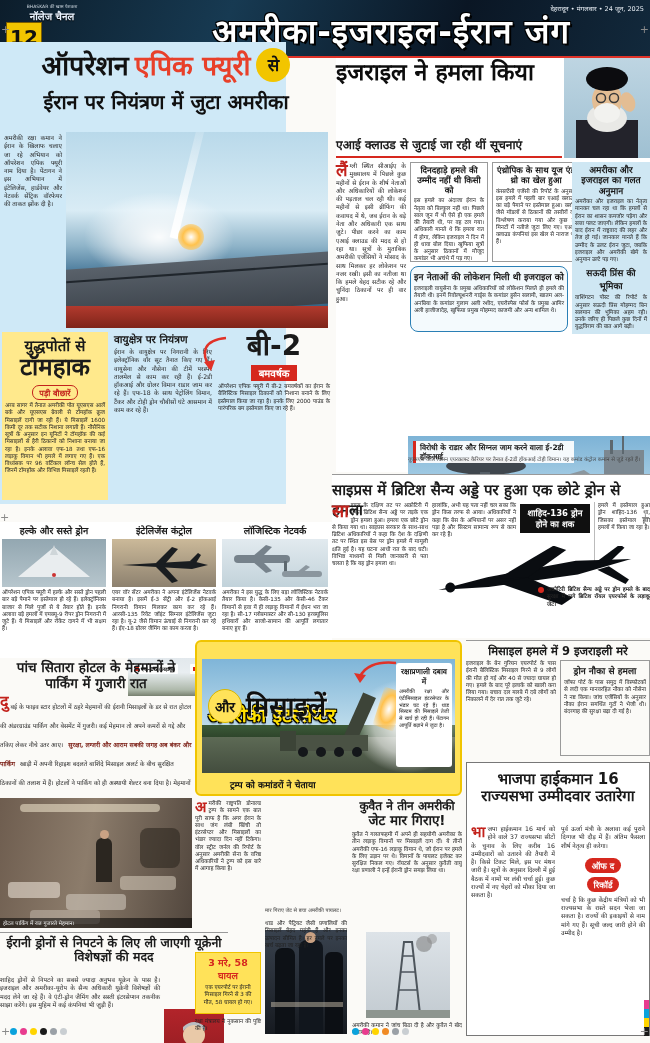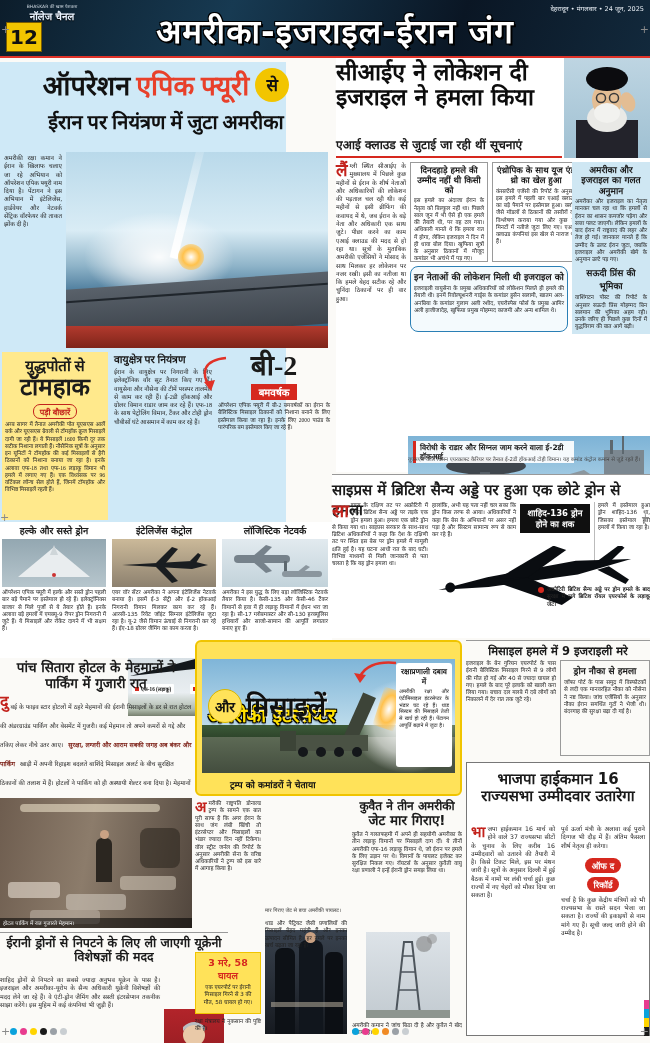--- a/index.html
+++ b/index.html
@@ -30,28 +30,28 @@
 <div class="page">
 
   <div class="ab" style="left:0;top:0;width:650px;height:56px;background:linear-gradient(110deg,#0c1d2b,#173a52 35%,#0a1624 70%,#12293c);">
     <div class="ab" style="left:6px;top:3px;width:92px;height:50px;">
       <div style="font-size:4.5px;color:#cfd9e2;text-align:center;">BHASKAR की खास पेशकश</div>
       <div style="font-size:10px;font-weight:bold;color:#eaf3ff;text-align:center;text-shadow:0 1px 1px #000;">नॉलेज चैनल</div>
       <div class="ab" style="left:0;top:19px;width:34px;height:28px;background:#f2c500;border:1px solid #7a5c00;color:#111;
                   font-size:20px;font-weight:bold;display:flex;align-items:center;justify-content:center;">12</div>
     </div>
     <div class="ab ctr" style="left:100px;top:8px;width:470px;font-size:33px;font-weight:bold;color:#fff;letter-spacing:1px;
-                text-shadow:2px 2px 0 #000,-1px -1px 0 #000,1px -1px 0 #000,-1px 1px 0 #000;">अमरीका-इजराइल-ईरान जंग</div>
+                text-shadow:2px 2px 0 #000,-1px -1px 0 #000,1px -1px 0 #000,-1px 1px 0 #000;text-align:right;">अमरीका-इजराइल-ईरान जंग</div>
     <div class="ab" style="right:6px;top:4px;font-size:6.5px;color:#e8eef4;">देहरादून • मंगलवार • 24 जून, 2025</div>
     <div class="ab plus" style="left:1px;top:24px;">+</div>
     <div class="ab plus" style="right:1px;top:24px;">+</div>
   </div>
   <div class="ab" style="left:0;top:56px;width:650px;height:2px;background:#e03228;"></div>
 
-  <div class="ab" style="left:0;top:62px;width:286px;height:462px;background:#cfe9f7;font-family:Liberation Serif, serif;">
+  <div class="ab" style="left:0;top:42px;width:286px;height:462px;background:#cfe9f7;">
     <div class="ab" style="left:0;top:4px;width:332px;display:flex;justify-content:center;align-items:center;gap:6px;">
       <span style="font-size:27px;font-weight:bold;color:#111;">ऑपरेशन</span>
       <span style="font-size:27px;font-weight:bold;color:#e8402a;">एपिक फ्यूरी</span>
       <span style="width:34px;height:34px;border-radius:50%;background:#f2c500;color:#111;font-size:17px;font-weight:bold;
                    display:inline-flex;align-items:center;justify-content:center;">से</span>
     </div>
     <div class="ab ctr" style="left:0;top:46px;width:332px;font-size:20px;font-weight:bold;color:#101010;">ईरान पर नियंत्रण में जुटा अमरीका</div>
     <div class="ab body6 j" style="left:4px;top:92px;width:58px;height:250px;">अमरीकी रक्षा कमान ने ईरान के खिलाफ चलाए जा रहे अभियान को ऑपरेशन एपिक फ्यूरी नाम दिया है। पेंटागन ने इस अभियान में इंटेलिजेंस, हार्डवेयर और नेटवर्क सेंट्रिक वॉरफेयर की ताकत झोंक दी है।</div>
 
     <div class="ab photo" style="left:66px;top:90px;width:262px;height:196px;background:linear-gradient(#b9d9ea,#d9ecf5 40%,#8fb4c9 58%,#49799a 72%,#2c5878 100%);">
@@ -113,21 +113,20 @@
         </div>
       <div class="chip" style="left:106px;top:70px;">
           <span class="sq"></span>
           <span>एफ-35 स्टेल्थ लड़ाकू विमान</span>
         </div>
     </div>
   </div>
 
   <div class="ab" style="left:336px;top:58px;width:314px;height:414px;background:#fff;">
     <div class="ab" style="left:0;top:2px;width:228px;">
-      <div style="font-size:23px;font-weight:bold;line-height:1.08;color:#0d0d0d;">सीआईए ने लोकेशन दी</div>
       <div style="font-size:23px;font-weight:bold;line-height:1.08;color:#0d0d0d;">इजराइल ने हमला किया</div>
     </div>
 
     <div class="ab photo" style="left:228px;top:0;width:86px;height:100px;background:linear-gradient(#bed5e2,#9fc0d2);">
       <svg width="86" height="100" viewBox="0 0 86 100">
         <rect x="12" y="62" width="62" height="38" fill="#23232b"></rect>
         <ellipse cx="43" cy="60" rx="20" ry="14" fill="#e9e9e6"></ellipse>
         <ellipse cx="43" cy="42" rx="15" ry="17" fill="#e3bd93"></ellipse>
         <ellipse cx="43" cy="55" rx="13" ry="10" fill="#f2f2ef"></ellipse>
         <ellipse cx="43" cy="21" rx="21" ry="12" fill="#0c0c0f"></ellipse>

